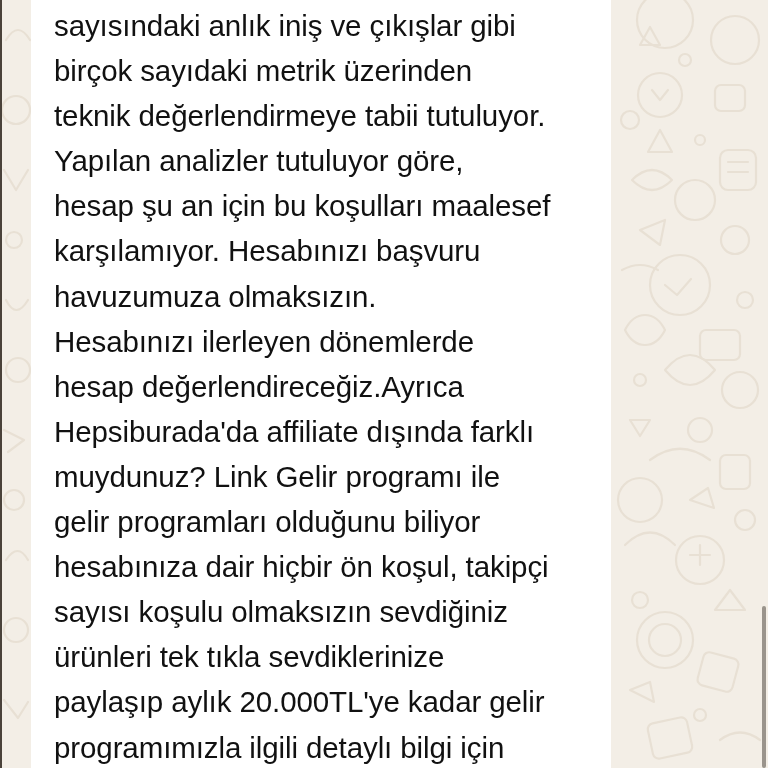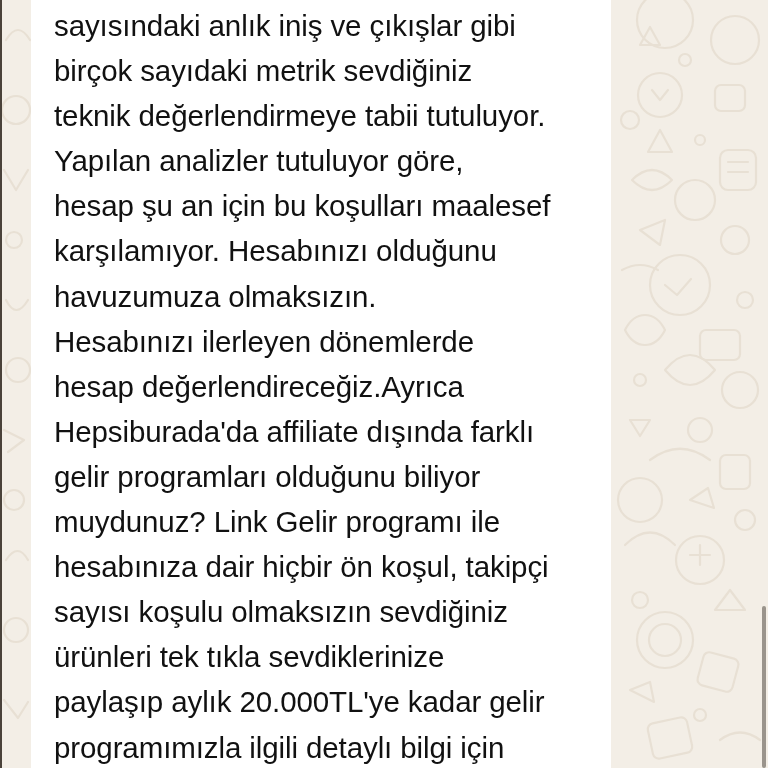--- a/index.html
+++ b/index.html
@@ -140,29 +140,29 @@
   </svg>
 </div>
 
 <div class="left-edge"></div>
 <div class="scroll-bar"></div>
 
 <div class="bubble"></div>
 
 <ul class="message-text">
   <li>sayısındaki anlık iniş ve çıkışlar gibi</li>
-  <li>birçok sayıdaki metrik sevdiğiniz</li>
+  <li>birçok sayıdaki metrik üzerinden</li>
   <li>teknik değerlendirmeye tabii tutuluyor.</li>
   <li>Yapılan analizler tutuluyor göre,</li>
   <li>hesap şu an için bu koşulları maalesef</li>
-  <li>karşılamıyor. Hesabınızı olduğunu</li>
+  <li>karşılamıyor. Hesabınızı başvuru</li>
   <li>havuzumuza olmaksızın.</li>
   <li>Hesabınızı ilerleyen dönemlerde</li>
   <li>hesap değerlendireceğiz.Ayrıca</li>
   <li>Hepsiburada'da affiliate dışında farklı</li>
+  <li>muydunuz? Link Gelir programı ile</li>
   <li>gelir programları olduğunu biliyor</li>
-  <li>muydunuz? Link Gelir programı ile</li>
   <li>hesabınıza dair hiçbir ön koşul, takipçi</li>
   <li>sayısı koşulu olmaksızın sevdiğiniz</li>
   <li>ürünleri tek tıkla sevdiklerinize</li>
   <li>paylaşıp aylık 20.000TL'ye kadar gelir</li>
   <li>programımızla ilgili detaylı bilgi için</li>
 </ul>
 
 </body></html>

